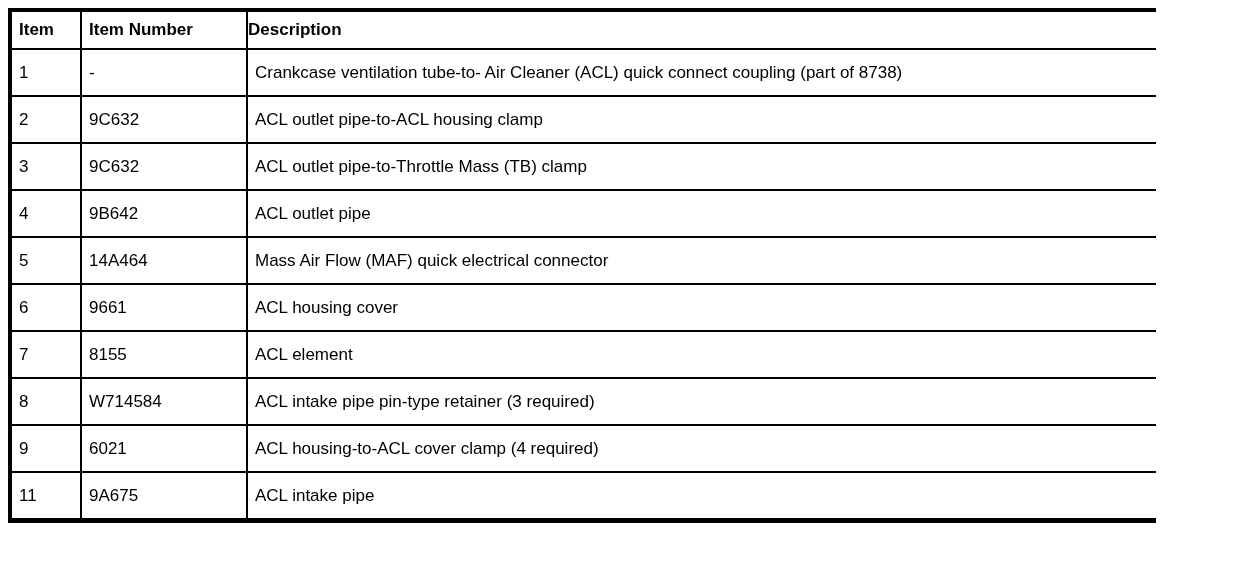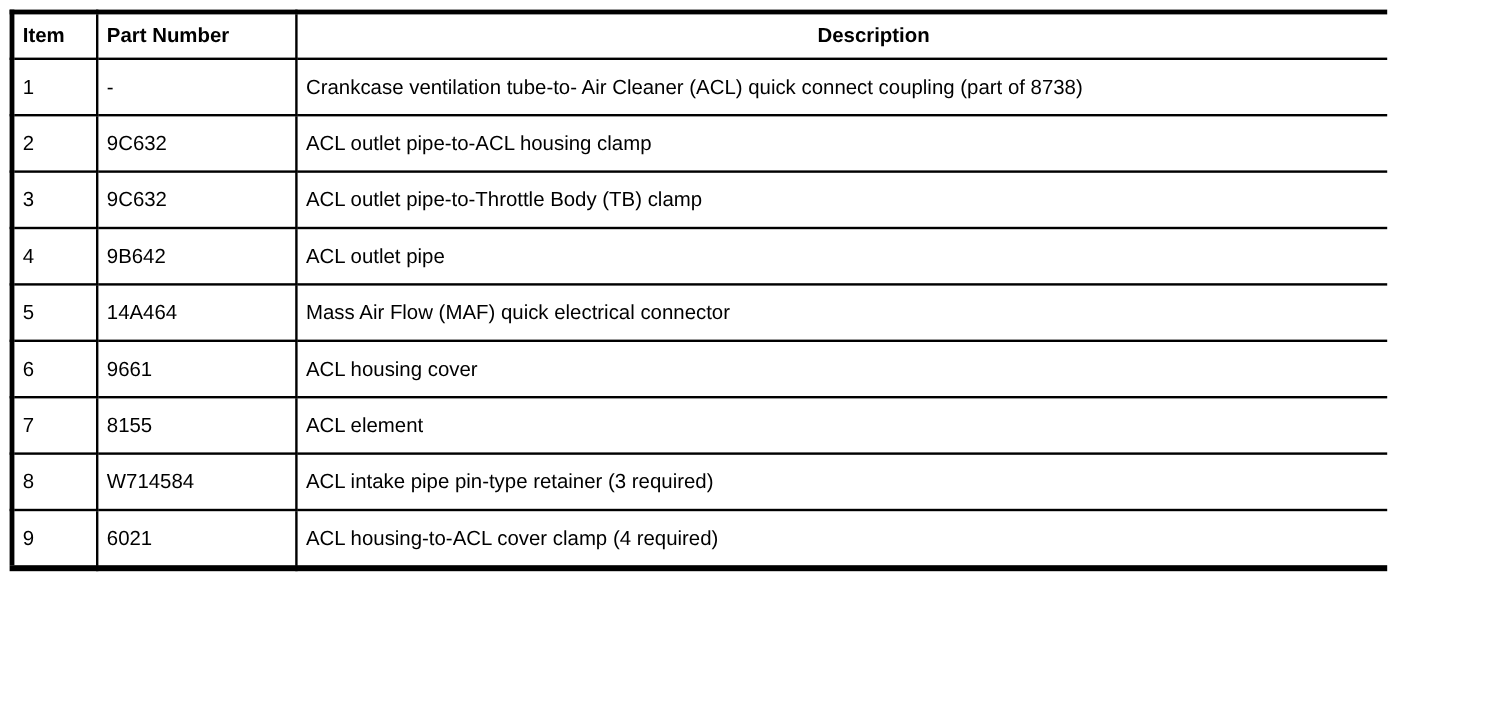--- a/index.html
+++ b/index.html
@@ -39,21 +39,20 @@
     white-space: nowrap;
     overflow: hidden;
     background: #ffffff;
   }
   table.parts-table th {
     height: 36px;
     font-weight: bold;
     text-align: left;
   }
   table.parts-table th.center {
-    text-align: center;
     padding: 0;
   }
   table.parts-table td {
     height: 45px;
     font-weight: normal;
     text-align: left;
   }
   col.col-item { width: 71px; }
   col.col-part { width: 166px; }
   col.col-desc { width: auto; }
@@ -64,41 +63,41 @@
 <div class="page">
   <table class="parts-table">
     <colgroup>
       <col class="col-item">
       <col class="col-part">
       <col class="col-desc">
     </colgroup>
     <thead>
       <tr>
         <th>Item</th>
-        <th>Part Number</th>
+        <th>Item Number</th>
         <th class="center">Description</th>
       </tr>
     </thead>
     <tbody>
   <tr>
     <td>1</td>
     <td>-</td>
     <td>Crankcase ventilation tube-to- Air Cleaner (ACL) quick connect coupling (part of 8738)</td>
   </tr>
 
   <tr>
     <td>2</td>
     <td>9C632</td>
     <td>ACL outlet pipe-to-ACL housing clamp</td>
   </tr>
 
   <tr>
     <td>3</td>
     <td>9C632</td>
-    <td>ACL outlet pipe-to-Throttle Body (TB) clamp</td>
+    <td>ACL outlet pipe-to-Throttle Mass (TB) clamp</td>
   </tr>
 
   <tr>
     <td>4</td>
     <td>9B642</td>
     <td>ACL outlet pipe</td>
   </tr>
 
   <tr>
     <td>5</td>
@@ -124,15 +123,20 @@
     <td>ACL intake pipe pin-type retainer (3 required)</td>
   </tr>
 
   <tr>
     <td>9</td>
     <td>6021</td>
     <td>ACL housing-to-ACL cover clamp (4 required)</td>
   </tr>
 
 
+  <tr>
+    <td>11</td>
+    <td>9A675</td>
+    <td>ACL intake pipe</td>
+  </tr>
 </tbody>
   </table>
 </div>
 
 </body></html>

